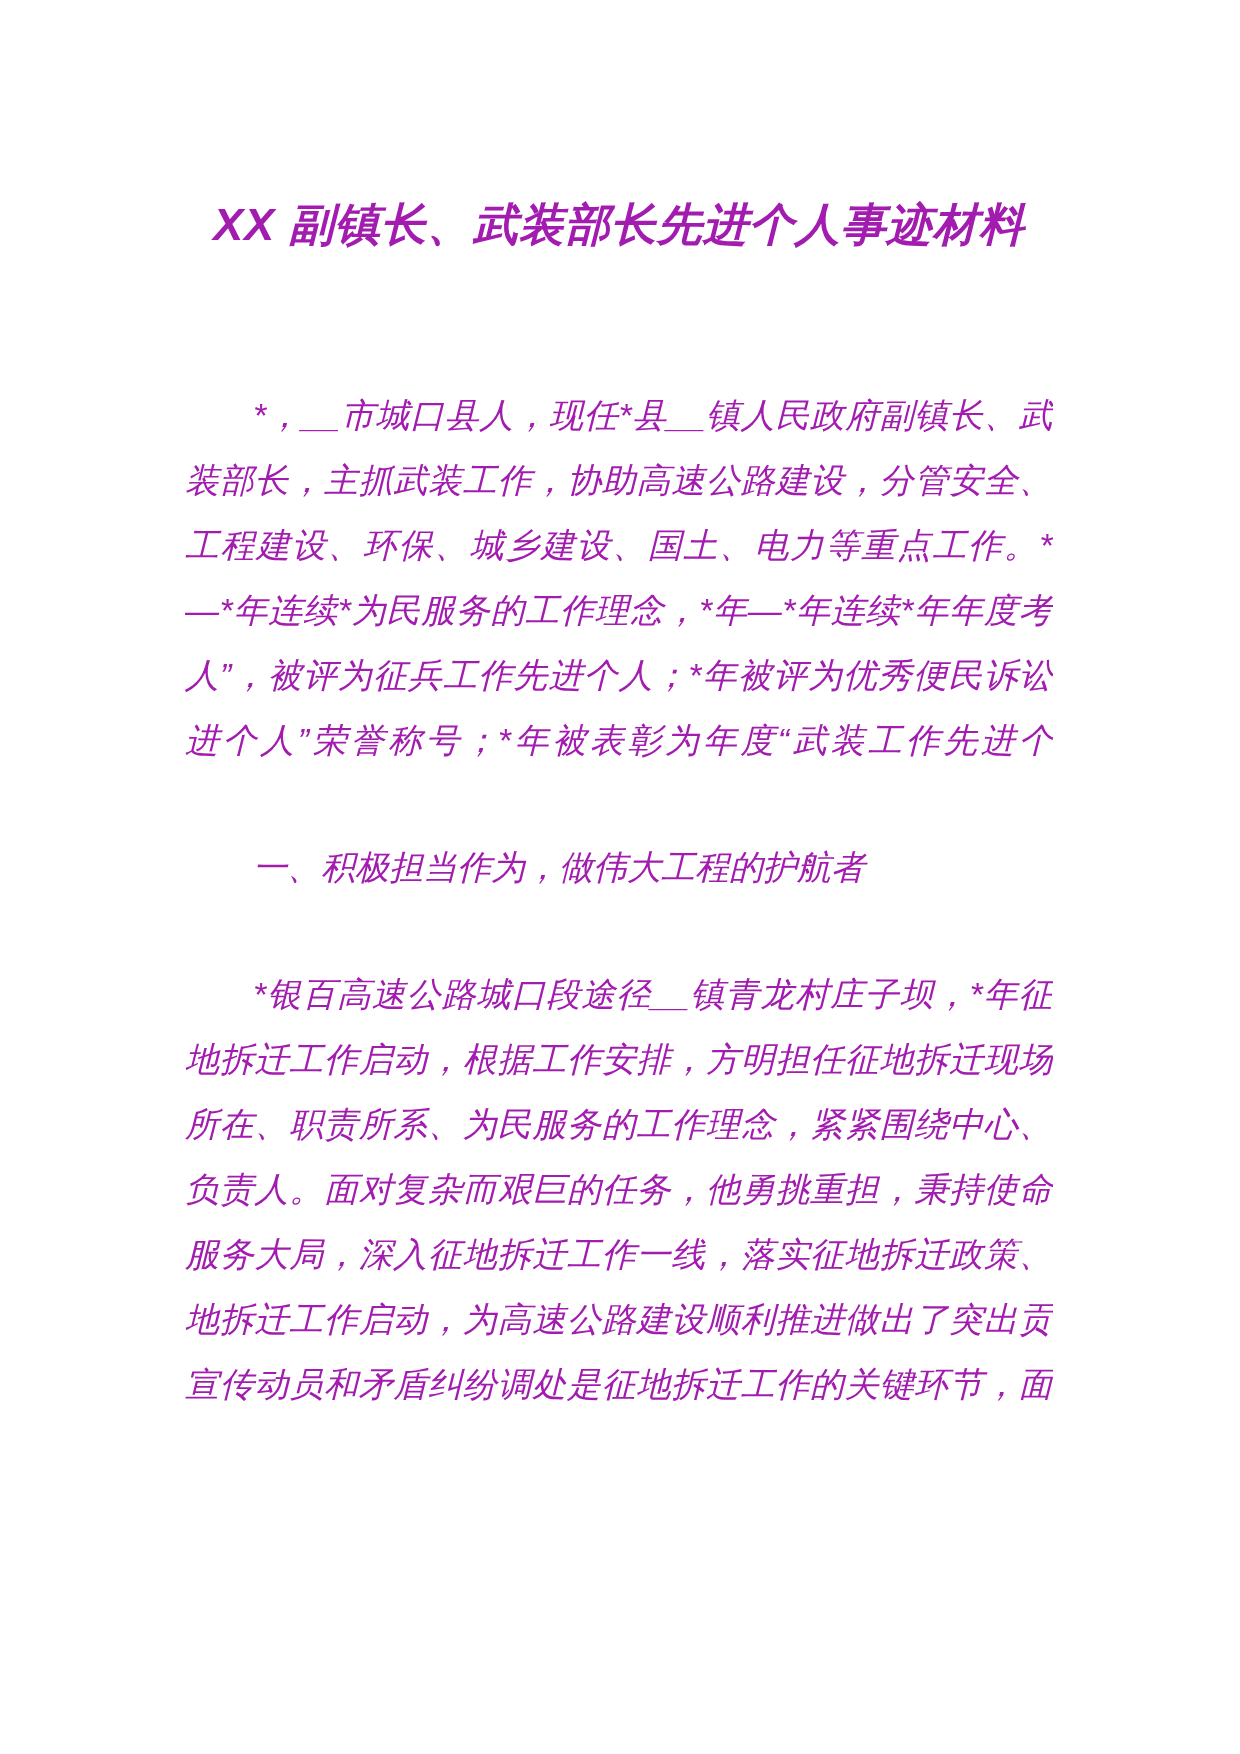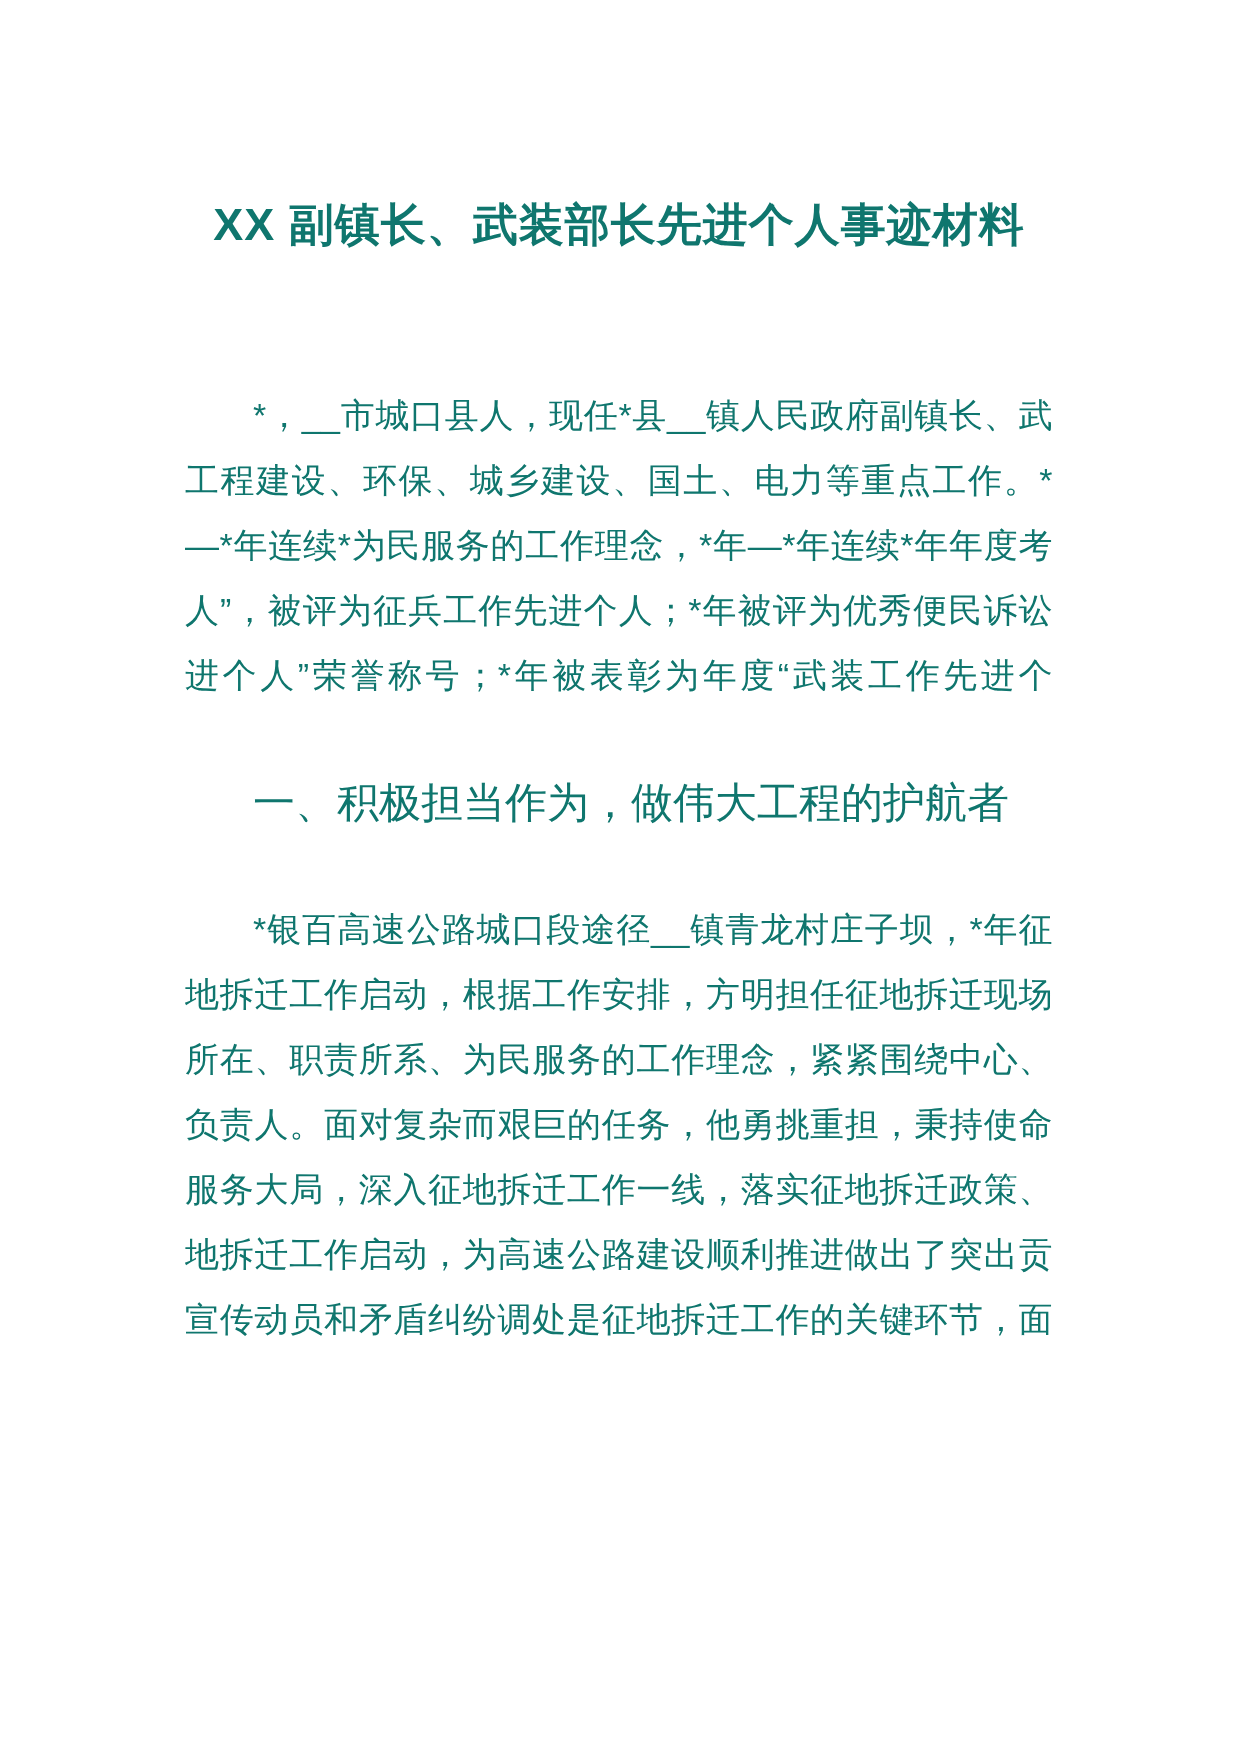--- a/index.html
+++ b/index.html
@@ -7,21 +7,22 @@
     padding: 0;
     background: #ffffff;
   }
   .page {
     position: relative;
     width: 1240px;
     height: 1644px;
     background: #ffffff;
     overflow: hidden;
     font-family: "Liberation Sans", "DejaVu Sans", sans-serif;
-    color: #0f766e;
+    color: #a21caf;
+    font-style: italic;
   }
   .content {
     box-sizing: border-box;
     width: 100%;
     height: 100%;
     padding: 192px 187px 0 185px;
   }
   .doc-title {
     font-size: 45px;
     font-weight: 700;
@@ -47,39 +48,40 @@
     letter-spacing: 0.5px;
   }
   .line.indent {
     padding-left: 68px;
   }
   .line.last {
     text-align: left;
     text-align-last: left;
   }
   .heading-line {
-    font-size: 42px;
+    font-size: 34px;
     line-height: 65px;
     height: 65px;
     padding-left: 68px;
     text-align: left;
     white-space: nowrap;
     overflow: hidden;
   }
 </style>
 </head>
 <body>
 
 <div class="page">
   <div class="content">
 
     <h1 class="doc-title">XX 副镇长、武装部长先进个人事迹材料</h1>
 
     <div class="para">
       <div class="line indent">*，__市城口县人，现任*县__镇人民政府副镇长、武</div>
+      <div class="line">装部长，主抓武装工作，协助高速公路建设，分管安全、</div>
       <div class="line">工程建设、环保、城乡建设、国土、电力等重点工作。*年</div>
       <div class="line">—*年连续*为民服务的工作理念，*年—*年连续*年年度考核</div>
       <div class="line">人”，被评为征兵工作先进个人；*年被评为优秀便民诉讼</div>
       <div class="line">进个人”荣誉称号；*年被表彰为年度“武装工作先进个</div>
     </div>
 
     <div class="para">
       <div class="heading-line">一、积极担当作为，做伟大工程的护航者</div>
     </div>
 

